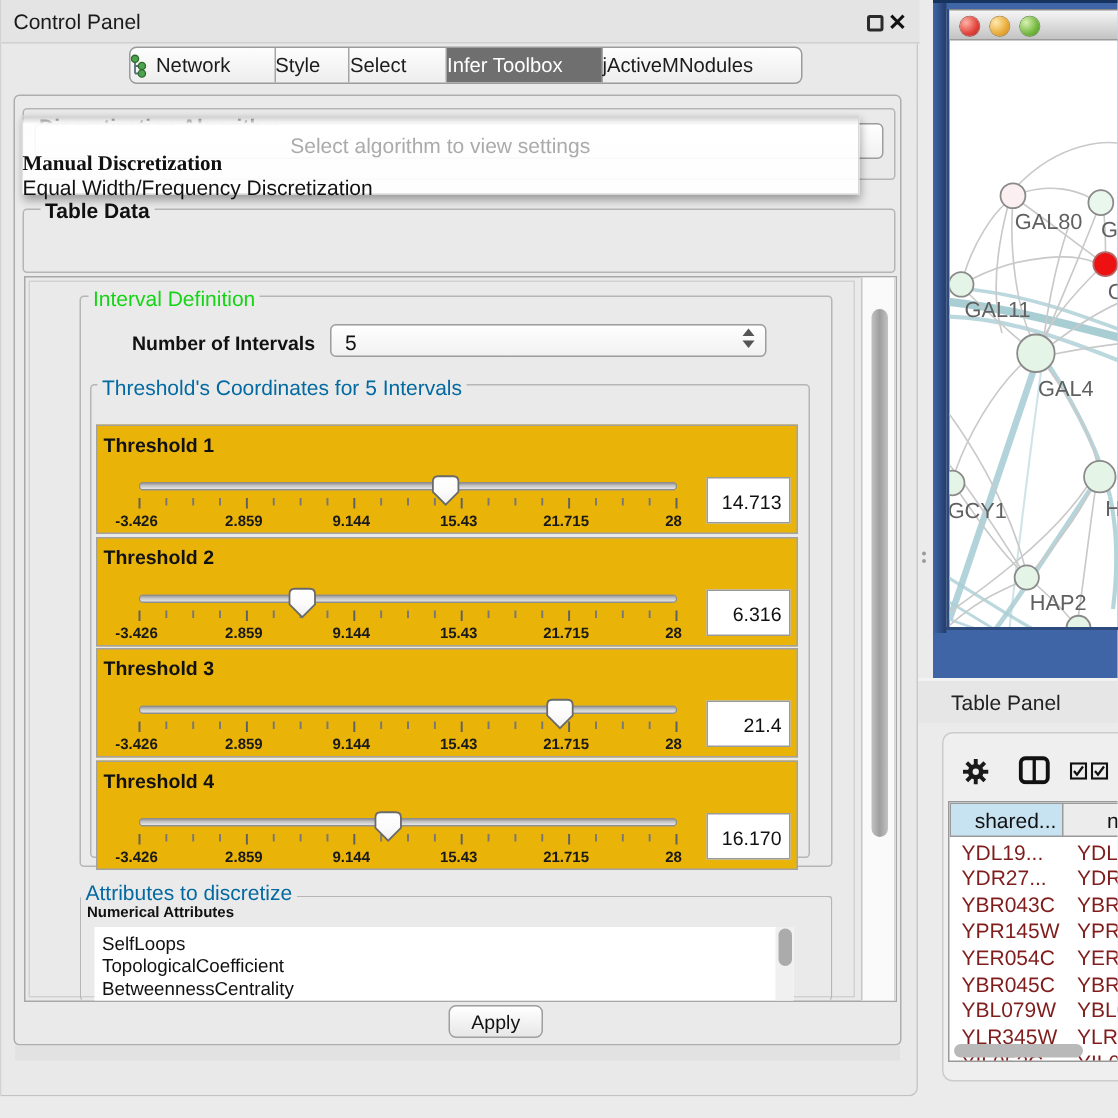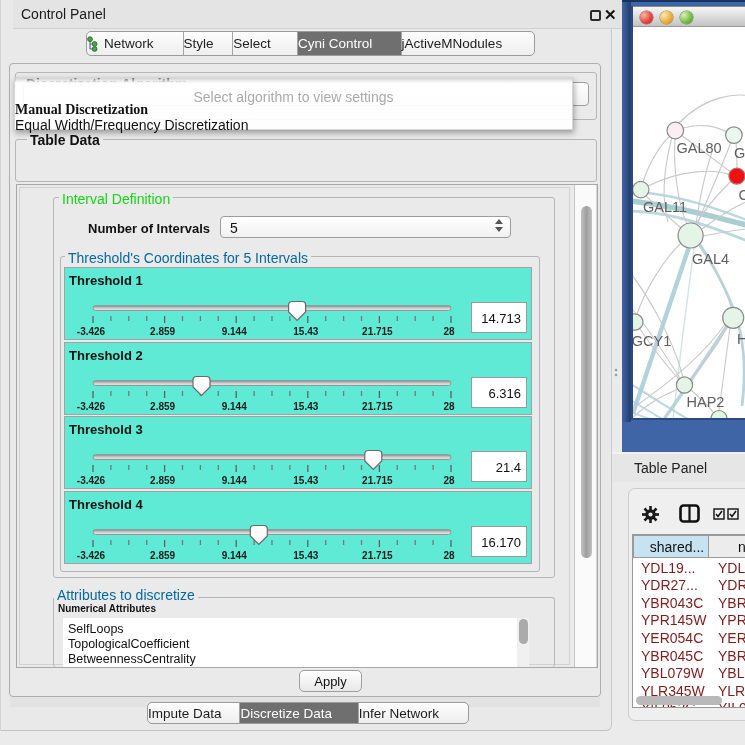--- a/index.html
+++ b/index.html
@@ -2,21 +2,21 @@
 <html><head>
 <meta charset="utf-8">
 <style>
 * { margin:0; padding:0; box-sizing:border-box; }
 html,body { width:745px; height:745px; overflow:hidden; background:#ebebeb;
   font-family:"Liberation Sans", sans-serif; }
 .abs { position:absolute; }
 #lw { position:absolute; left:0; top:0; width:612px; height:731px; background:#e9e9e9;
   border-left:1px solid #d2d2d2; border-right:1px solid #c9c9c9; border-bottom:1px solid #c2c2c2; border-bottom-right-radius:6px; }
 #tbar { position:absolute; left:0; top:0; width:612px; height:29px; background:#e4e4e4;
-  border-bottom:1px solid #d0d0d0;margin-left:12px; }
+  border-bottom:1px solid #d0d0d0; }
 #tbar .t { position:absolute; left:8px; top:6px; font-size:14px; color:#1a1a1a; }
 #flt { position:absolute; left:577px; top:10px; width:11px; height:11px;
   border:2px solid #2b2b2b; border-radius:2px; }
 #cls { position:absolute; left:591px; top:6px; font-size:15px; font-weight:900; color:#111; }
 
 .seg { position:absolute; height:25px; display:flex; border:1px solid #9b9b9b; border-radius:5px;
   background:linear-gradient(#fdfdfd,#eeeeee); overflow:hidden; }
 .seg .s { height:100%; display:flex; align-items:center; justify-content:flex-start;
   font-size:13.5px; color:#1c1c1c; border-right:1px solid #a5a5a5; }
 .seg .s:last-child { border-right:none; }
@@ -34,21 +34,21 @@
   border-left:4.5px solid transparent; border-right:4.5px solid transparent; border-bottom:5px solid #555; }
 .carr:after { content:""; position:absolute; left:0; top:8px; width:0; height:0;
   border-left:4.5px solid transparent; border-right:4.5px solid transparent; border-top:5px solid #555; }
 
 #spane { position:absolute; left:15px; top:184px; width:582px; height:484px;
   border:1px solid #a8a8a8; background:#eaeaea; }
 #vsb { position:absolute; left:573px; top:185px; width:23px; height:482px; background:#fafafa;
   border-left:1px solid #c6c6c6; border-right:1px solid #d8d8d8; }
 #vsb .th { position:absolute; left:6px; top:21px; width:11px; height:352px; border-radius:7px;
   background:linear-gradient(90deg,#c2c2c2,#9e9e9e 50%,#c2c2c2); }
-.titem { position:absolute; left:63px; width:468px; height:73px; border:1px solid #a2a2a2; background:#5eead4; }
+.titem { position:absolute; left:63px; width:468px; height:73px; border:1px solid #a2a2a2; background:#eab308;margin-top:16px; }
 .titem .tt { position:absolute; left:4px; top:5px; font-size:13px; font-weight:bold; color:#111; }
 .vbox { position:absolute; left:406px; top:34px; width:56px; height:31px; background:#fff;
   border:1px solid #9a9a9a; font-size:13px; color:#111; text-align:right; padding:8px 5px 0 0; }
 .blab { color:#0369a1; }
 #apply { position:absolute; left:270px; top:670px; width:63px; height:22px; border:1px solid #9f9f9f;
   border-radius:5px; background:linear-gradient(#ffffff,#e7e7e7); font-size:13px; color:#111;
   text-align:center; padding-top:3px;margin-left:28px; }
 #bband { position:absolute; left:9px; top:697px; width:590px; height:10px; background:#e2e2e2; }
 
 #popup { position:absolute; left:13px; top:77px; width:559px; height:53px;
@@ -87,21 +87,21 @@
 
   <div class="seg" style="left:85px; top:31px; width:449px;">
     <div class="s" style="width:97px;"><svg width="11" height="16" viewBox="0 0 11 16" style="margin-right:6px;">
           <path d="M3 4 V13 M3 8 H7 M3 13 H7" fill="none" stroke="#5a6b7a" stroke-width="1.2"></path>
           <circle cx="3" cy="3.2" r="2.4" fill="#4ea44e" stroke="#2e6b2e" stroke-width="0.9"></circle>
           <circle cx="7.6" cy="8" r="2.4" fill="#4ea44e" stroke="#2e6b2e" stroke-width="0.9"></circle>
           <circle cx="7.6" cy="13" r="2.4" fill="#4ea44e" stroke="#2e6b2e" stroke-width="0.9"></circle>
         </svg>Network</div>
     <div class="s" style="width:50px;">Style</div>
     <div class="s" style="width:65px;">Select</div>
-    <div class="s sel" style="width:104px;">Cyni Control</div>
+    <div class="s sel" style="width:104px;">Infer Toolbox</div>
     <div class="s" style="width:133px;">jActiveMNodules</div>
   </div>
   <div id="panel"></div>
 
   <div class="gbox" style="left:14px; top:72px; width:582px; height:48px;"></div>
   <div class="glab" style="left:22px; top:76px; font-weight:bold; color:#111;">Discretization Algorithm</div>
   <div class="combo" style="left:22px; top:82px; width:566px; height:24px;"></div>
 
   <div class="gbox" style="left:14px; top:139px; width:582px; height:43px;"></div>
   <div class="glab" style="left:26px; top:132px; font-weight:bold; color:#111;">Table Data</div>
@@ -239,25 +239,20 @@
   <div class="glab blab" style="left:53px; top:587px;">Attributes to discretize</div>
   <div class="abs" style="left:57px; top:603px; font-size:10px; font-weight:bold; color:#111;">Numerical Attributes</div>
   <div class="abs" style="left:62px; top:618px; width:466px; height:49px; background:#fff; overflow:hidden;">
     <div style="position:absolute; left:5px; top:4px; font-size:12.5px; color:#111; line-height:15px;">SelfLoops<br>TopologicalCoefficient<br>BetweennessCentrality</div>
     <div style="position:absolute; left:454px; top:0; width:12px; height:49px; background:#f0f0f0;"></div>
     <div style="position:absolute; left:455.5px; top:1px; width:9px; height:25px; border-radius:4.5px; background:#ababab;"></div>
   </div>
   <div id="apply">Apply</div>
   <div id="bband"></div>
 
-  <div class="seg" style="left:146px; top:702px; width:322px; height:22px;">
-    <div class="s" style="width:93px;">Impute Data</div>
-    <div class="s sel" style="width:119px;">Discretize Data</div>
-    <div class="s" style="width:110px;">Infer Network</div>
-  </div>
 
   <div id="popup">
     <div class="p1">Select algorithm to view settings</div>
     <div class="p2">Manual Discretization</div>
     <div class="p3">Equal Width/Frequency Discretization</div>
   </div>
 </div>
 <div id="divider-dot"><svg width="6" height="10">
       <circle cx="2" cy="2" r="1.3" fill="#9a9a9a"></circle>
       <circle cx="2" cy="7" r="1.3" fill="#9a9a9a"></circle>

